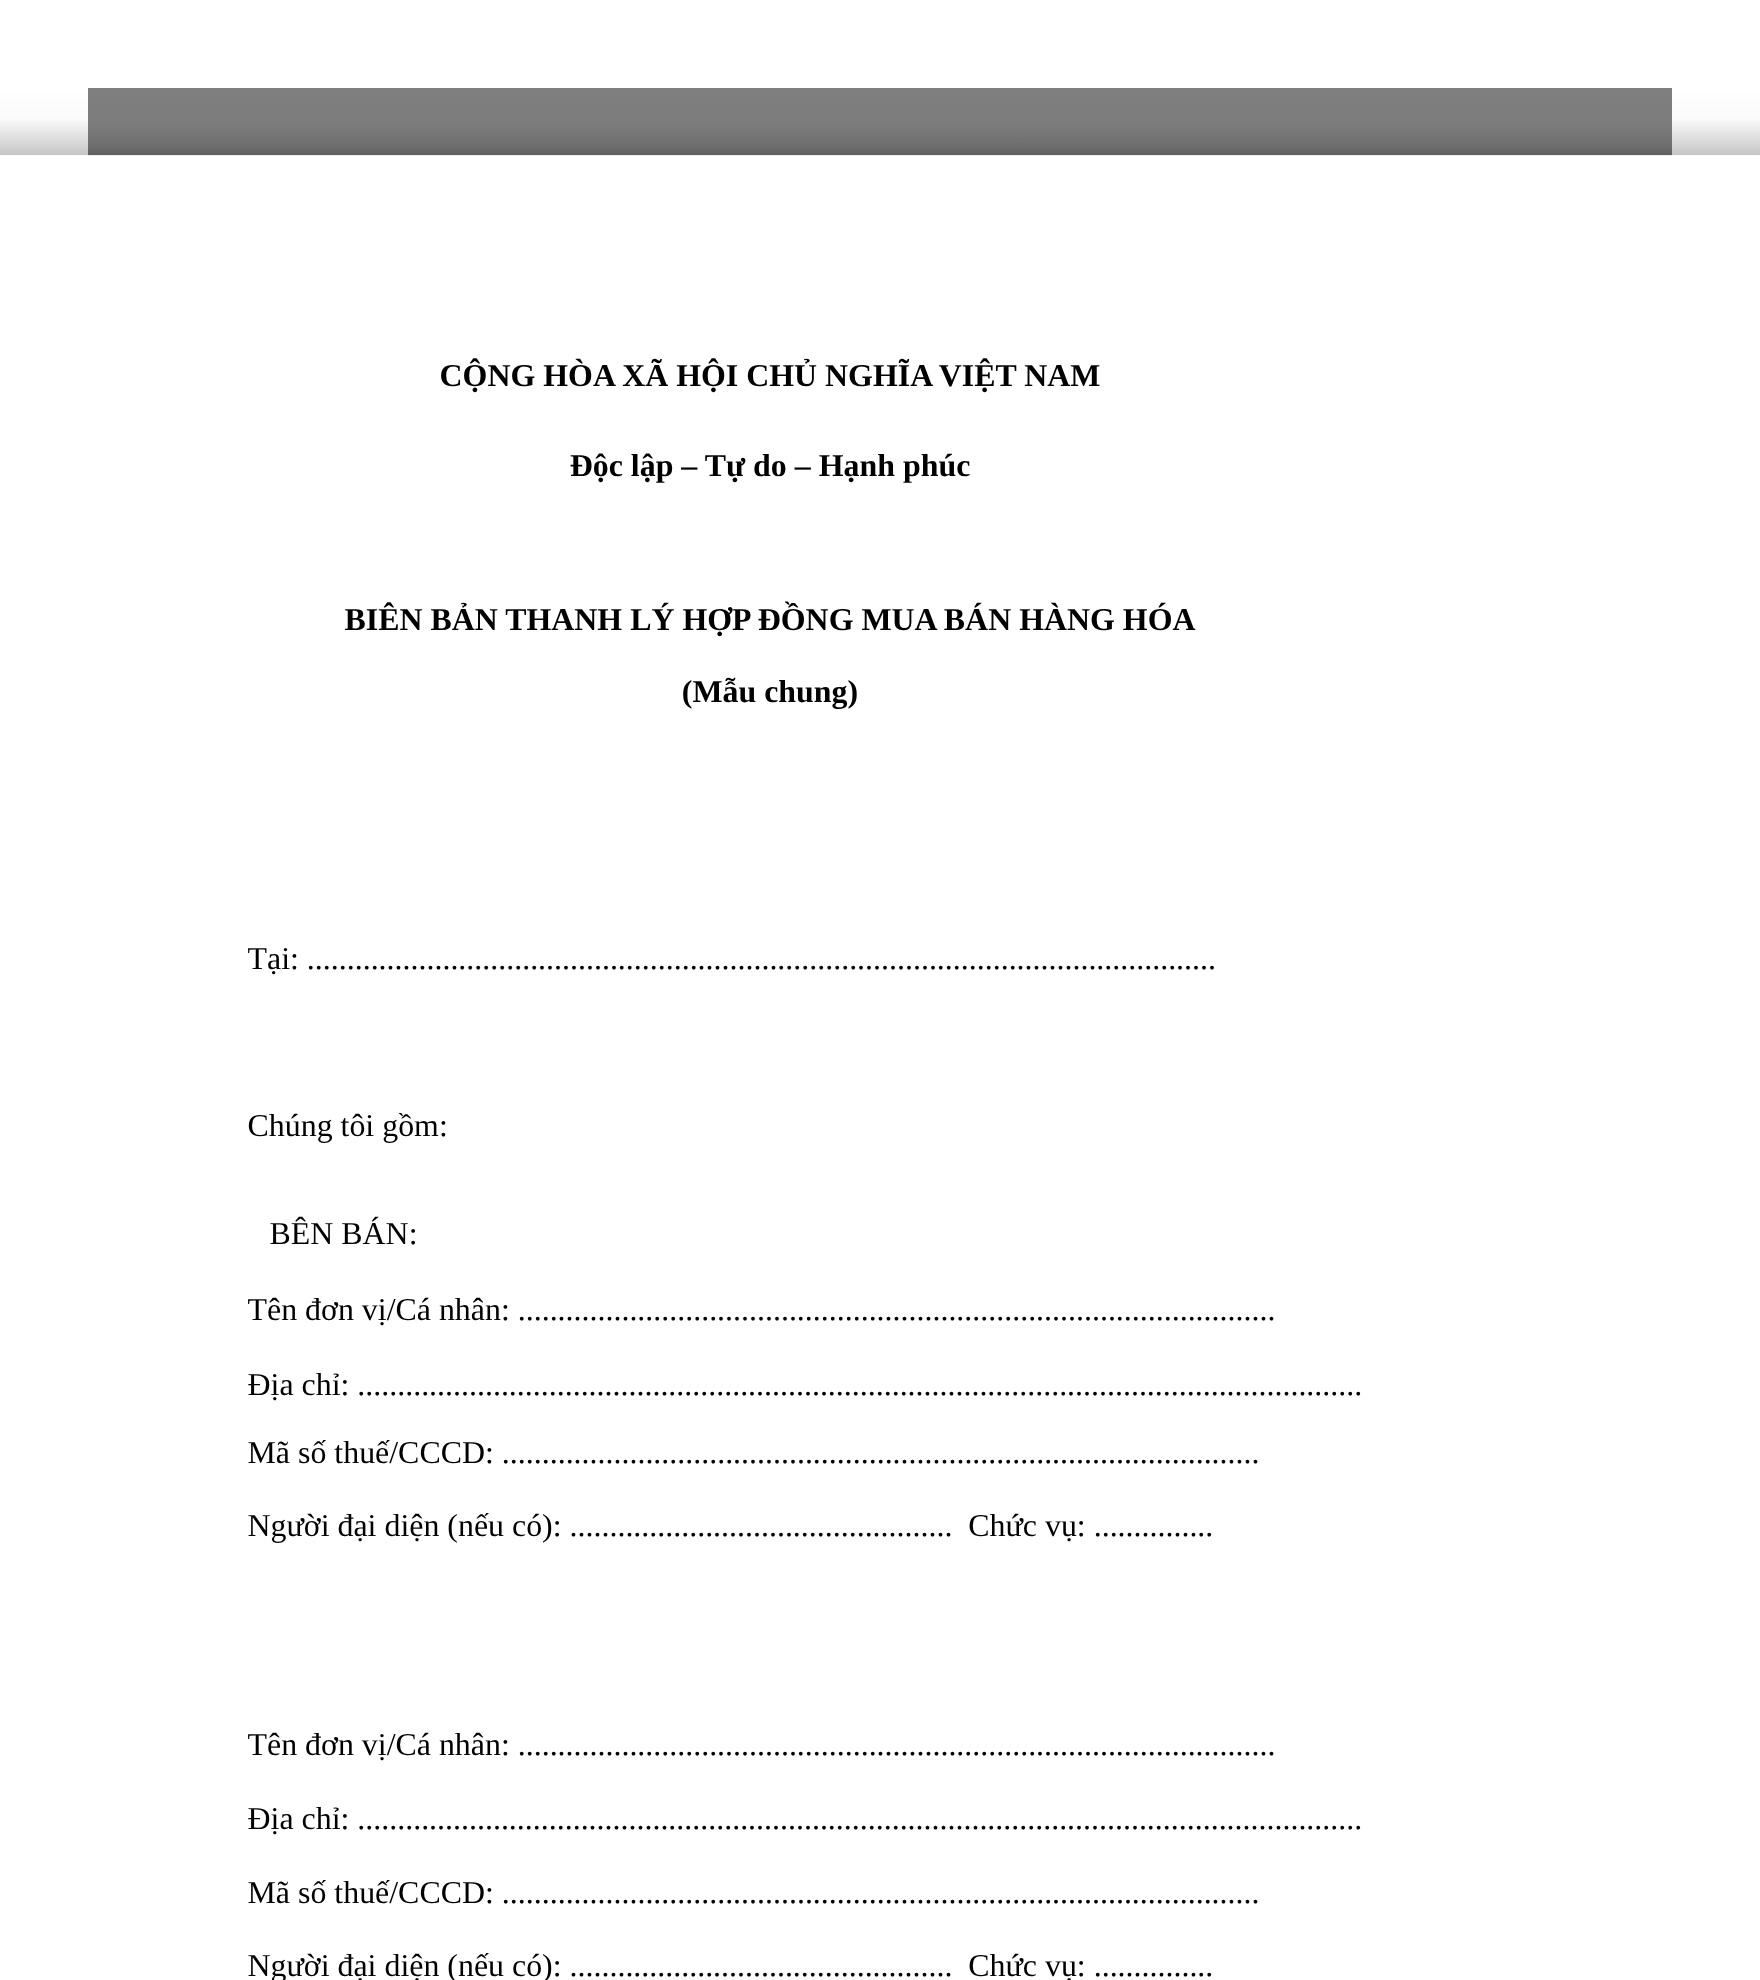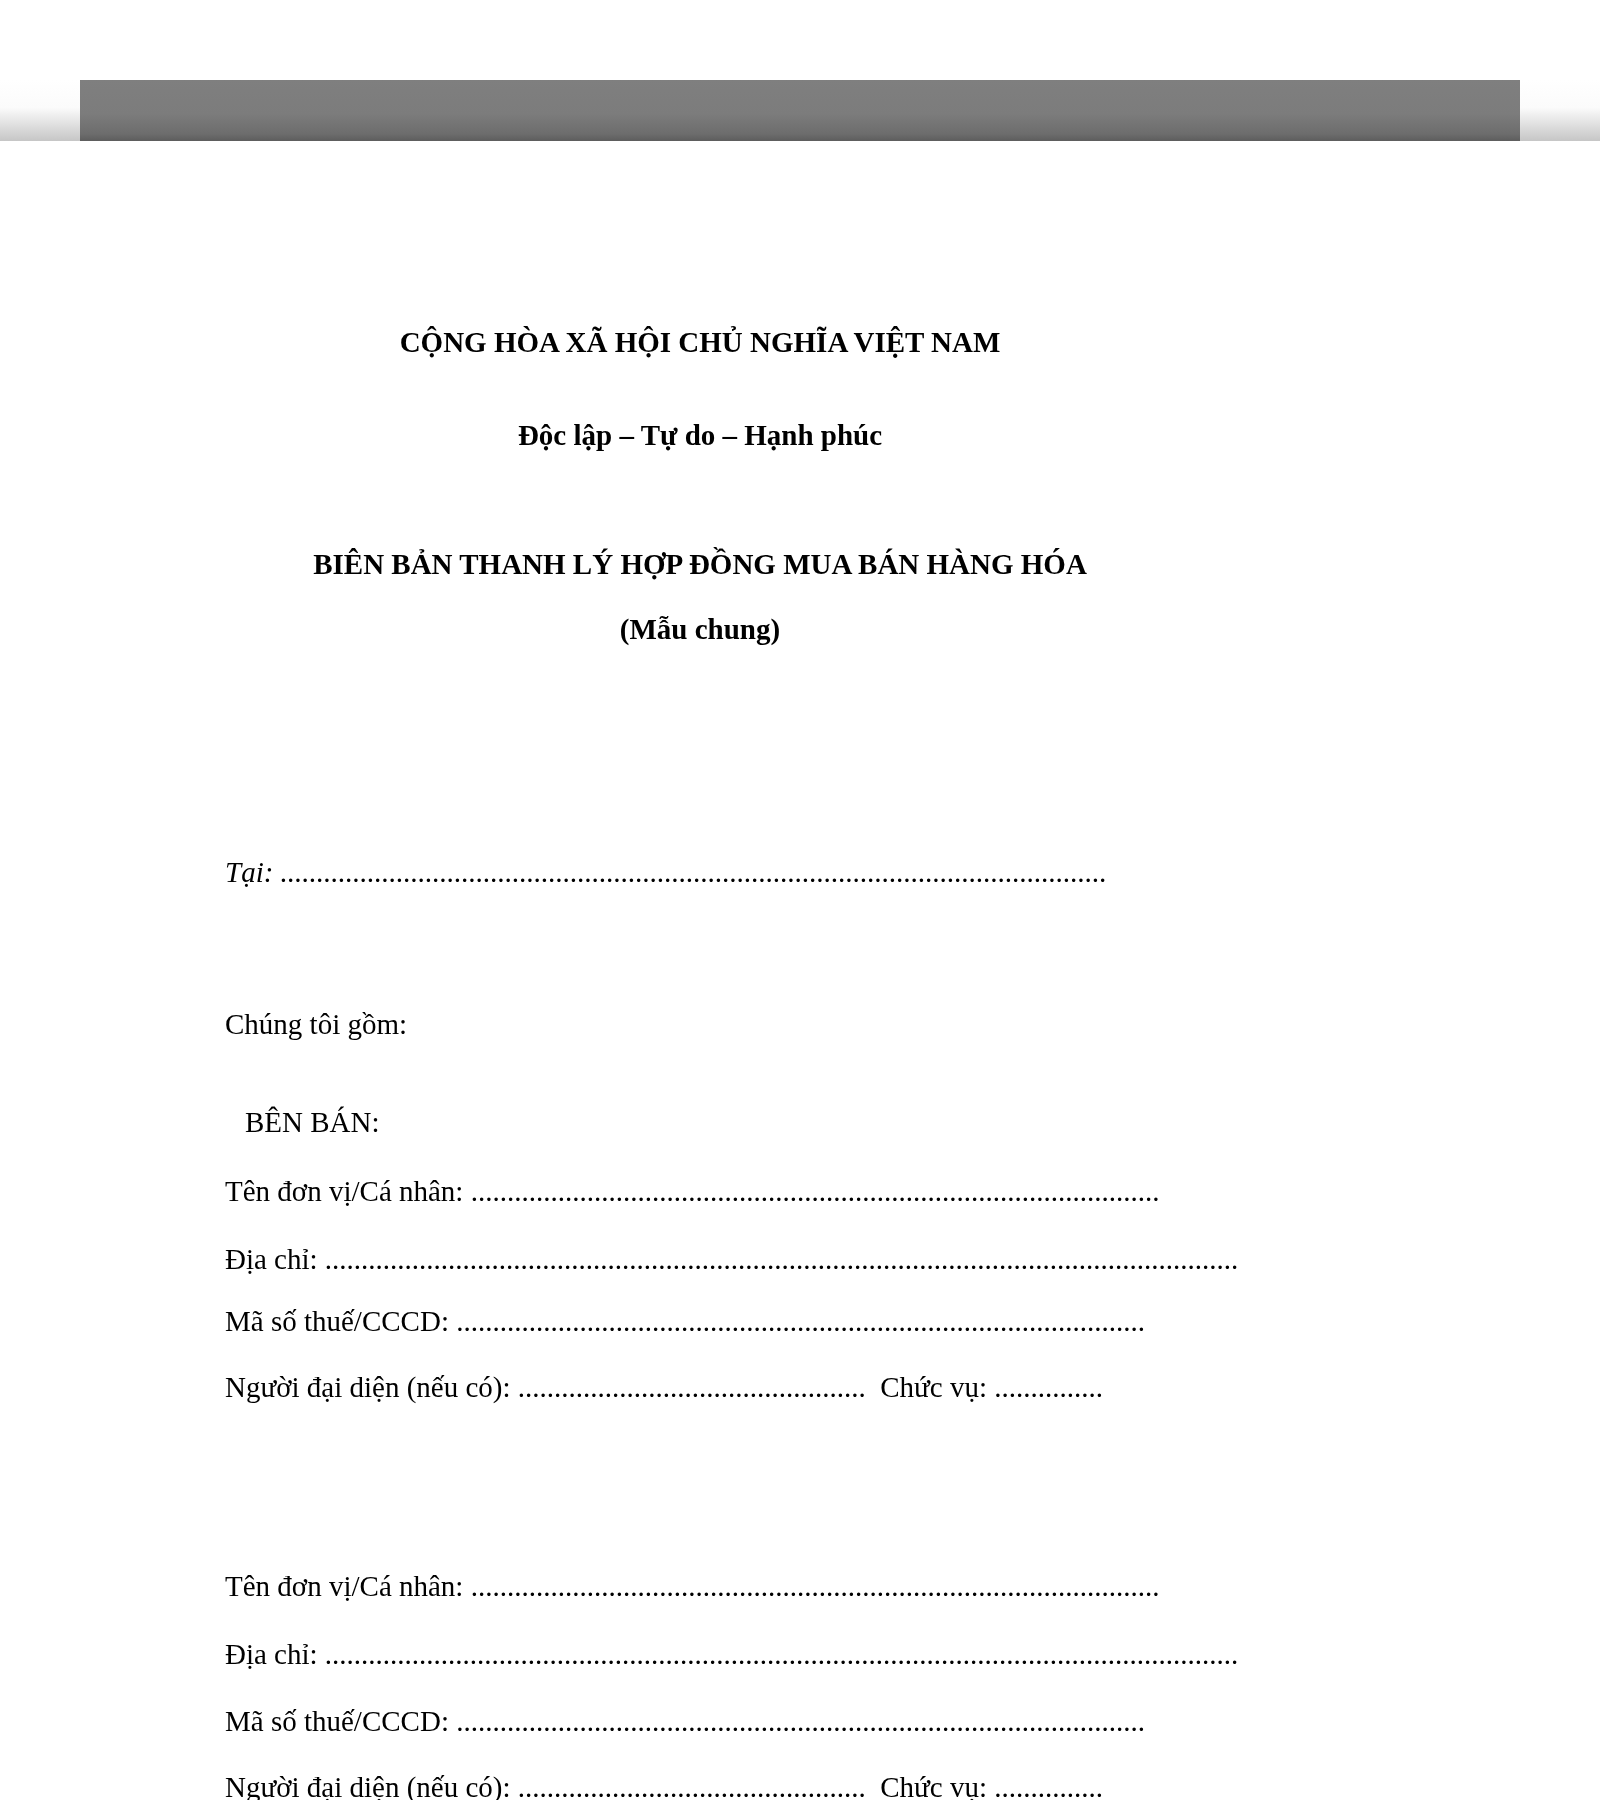--- a/index.html
+++ b/index.html
@@ -48,28 +48,28 @@
 <body>
 
 <div class="canvas">
 
   <div class="top-bar"></div>
   <div class="edge-shade left"></div>
   <div class="edge-shade right"></div>
 
   <div class="doc-line doc-center" style="top:322px;">CỘNG HÒA XÃ HỘI CHỦ NGHĨA VIỆT NAM</div>
 
-  <div class="doc-line doc-center" style="top:415px;">Độc lập – Tự do – Hạnh phúc</div>
+  <div class="doc-line doc-center" style="top:404px;">Độc lập – Tự do – Hạnh phúc</div>
 
   <div class="doc-line doc-center" style="top:544px;">BIÊN BẢN THANH LÝ HỢP ĐỒNG MUA BÁN HÀNG HÓA</div>
 
   <div class="doc-line doc-center" style="top:609px;">(Mẫu chung)</div>
 
 
-  <div class="doc-line" style="top:852px;font-style:italic;">Tại: ..................................................................................................................</div>
+  <div class="doc-line" style="top:852px;">Tại: ..................................................................................................................</div>
 
   <div class="doc-line" style="top:980px;margin-top:24px;">Chúng tôi gồm:</div>
 
   <div class="doc-line" style="top:1102px;margin-left:20px;">BÊN BÁN:</div>
 
   <div class="doc-line" style="top:1171px;">Tên đơn vị/Cá nhân: ...............................................................................................</div>
 
   <div class="doc-line" style="top:1239px;">Địa chỉ: ..............................................................................................................................</div>
 
   <div class="doc-line" style="top:1301px;">Mã số thuế/CCCD: ...............................................................................................</div>

